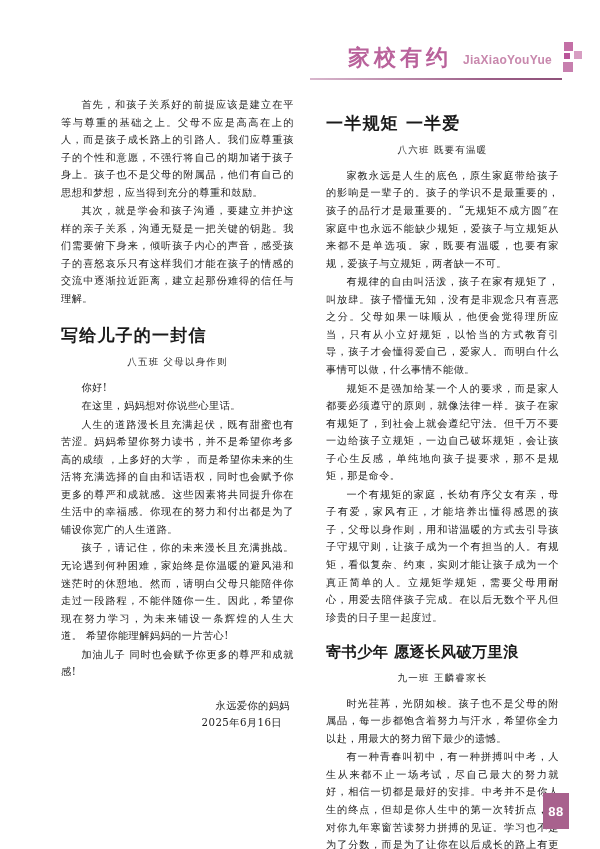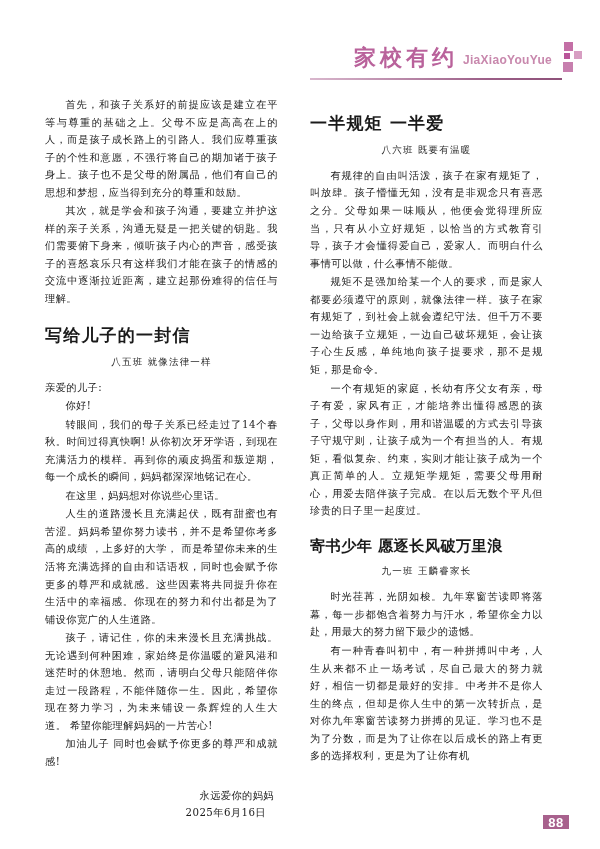--- a/index.html
+++ b/index.html
@@ -30,21 +30,21 @@
     width: 252px;
     height: 1.5px;
     background: linear-gradient(to right, #d9b7cd 0%, #9c5f88 70%, #8e5179 100%);
   }
   .header-title-wrap {
     position: absolute;
     right: 48px;
     top: 46px;
     display: flex;
     align-items: flex-end;
-    gap: 5px;
+    gap: 11px;
   }
   .header-title {
     font-family: "DejaVu Serif", "Liberation Serif", serif;
     font-size: 22px;
     font-weight: bold;
     letter-spacing: 4px;
     color: #b9629b;
     line-height: 1;
   }
   .header-subtitle {
@@ -68,21 +68,21 @@
   }
   .deco-a { left: 10px; top: 0px;  width: 9px;  height: 9px;  background: #c46fa6; }
   .deco-b { left: 20px; top: 9px;  width: 8px;  height: 8px;  background: #d79ec2; }
   .deco-c { left: 10px; top: 11px; width: 6px;  height: 6px;  background: #b9559a; }
   .deco-d { left: 9px;  top: 20px; width: 10px; height: 10px; background: #c77fae; }
 
   
   .columns {
     position: absolute;
     top: 96px;
-    left: 0;
+    left: 16px;
     width: 564px;
     height: 740px;
     text-decoration: underline;
   }
   .col {
     position: absolute;
     top: 0;
     width: 233px;
   }
   .col-left  { left: 45px; }
@@ -135,21 +135,21 @@
   }
   .signature div { display: block; }
   .sig-date { padding-right: 8px; }
 
   
   .page-number {
     position: absolute;
     right: 31px;
     bottom: 20px;
     width: 26px;
-    height: 14px;
+    height: 36px;
     background: #a8618d;
     color: #ffffff;
     font-family: "Liberation Sans", sans-serif;
     font-size: 13px;
     font-weight: bold;
     display: flex;
     align-items: center;
     justify-content: center;
     letter-spacing: 0.5px;
   }
@@ -175,50 +175,49 @@
 
   <div class="col col-left">
 
     <div class="article">
       <p class="para">首先，和孩子关系好的前提应该是建立在平等与尊重的基础之上。父母不应是高高在上的人，而是孩子成长路上的引路人。我们应尊重孩子的个性和意愿，不强行将自己的期加诸于孩子身上。孩子也不是父母的附属品，他们有自己的思想和梦想，应当得到充分的尊重和鼓励。</p>
       <p class="para">其次，就是学会和孩子沟通，要建立并护这样的亲子关系，沟通无疑是一把关键的钥匙。我们需要俯下身来，倾听孩子内心的声音，感受孩子的喜怒哀乐只有这样我们才能在孩子的情感的交流中逐渐拉近距离，建立起那份难得的信任与理解。</p>
     </div>
 
     <div class="article">
       <div class="art-title">写给儿子的一封信</div>
-      <div class="art-byline">八五班  就像法律一样</div>
-      <p class="para noindent">亲爱的儿子:</p>
+      <div class="art-byline">八五班  父母以身作则</div>
       <p class="para">你好!</p>
-      <p class="para">转眼间，我们的母子关系已经走过了14个春秋。时间过得真快啊! 从你初次牙牙学语，到现在充满活力的模样。再到你的顽皮捣蛋和叛逆期，每一个成长的瞬间，妈妈都深深地铭记在心。</p>
       <p class="para">在这里，妈妈想对你说些心里话。</p>
       <p class="para">人生的道路漫长且充满起伏，既有甜蜜也有苦涩。妈妈希望你努力读书，并不是希望你考多高的成绩 ，上多好的大学， 而是希望你未来的生活将充满选择的自由和话语权，同时也会赋予你更多的尊严和成就感。这些因素将共同提升你在生活中的幸福感。你现在的努力和付出都是为了铺设你宽广的人生道路。</p>
       <p class="para">孩子，请记住，你的未来漫长且充满挑战。无论遇到何种困难，家始终是你温暖的避风港和迷茫时的休憩地。然而，请明白父母只能陪伴你走过一段路程，不能伴随你一生。因此，希望你现在努力学习，为未来铺设一条辉煌的人生大道。 希望你能理解妈妈的一片苦心!</p>
       <p class="para">加油儿子  同时也会赋予你更多的尊严和成就感!</p>
       <div class="signature">
         <div>永远爱你的妈妈</div>
         <div class="sig-date">2025年6月16日</div>
       </div>
     </div>
 
   </div>
 
   <div class="col col-right">
 
     <div class="article">
       <div class="art-title">一半规矩 一半爱</div>
       <div class="art-byline">八六班  既要有温暖</div>
+      <p class="para">家教永远是人生的底色，原生家庭带给孩子的影响是一辈子的。孩子的学识不是最重要的，孩子的品行才是最重要的。“无规矩不成方圆”在家庭中也永远不能缺少规矩，爱孩子与立规矩从来都不是单选项。家，既要有温暖，也要有家规，爱孩子与立规矩，两者缺一不可。</p>
       <p class="para">有规律的自由叫活泼，孩子在家有规矩了，叫放肆。孩子懵懂无知，没有是非观念只有喜恶之分。父母如果一味顺从，他便会觉得理所应当，只有从小立好规矩，以恰当的方式教育引导，孩子才会懂得爱自己，爱家人。而明白什么事情可以做，什么事情不能做。</p>
       <p class="para">规矩不是强加给某一个人的要求，而是家人都要必须遵守的原则，就像法律一样。孩子在家有规矩了，到社会上就会遵纪守法。但千万不要一边给孩子立规矩，一边自己破坏规矩，会让孩子心生反感，单纯地向孩子提要求，那不是规矩，那是命令。</p>
       <p class="para">一个有规矩的家庭，长幼有序父女有亲，母子有爱，家风有正，才能培养出懂得感恩的孩子，父母以身作则，用和谐温暖的方式去引导孩子守规守则，让孩子成为一个有担当的人。有规矩，看似复杂、约束，实则才能让孩子成为一个真正简单的人。立规矩学规矩，需要父母用耐心，用爱去陪伴孩子完成。在以后无数个平凡但珍贵的日子里一起度过。</p>
     </div>
 
     <div class="article">
       <div class="art-title smaller">寄书少年 愿逐长风破万里浪</div>
       <div class="art-byline">九一班  王麟睿家长</div>
-      <p class="para">时光荏苒，光阴如梭。九年寒窗苦读即将落幕，每一步都饱含着努力与汗水，希望你全力以赴，用最大的努力留下最少的遗憾。</p>
+      <p class="para">时光荏苒，光阴如梭。孩子也不是父母的附属品，每一步都饱含着努力与汗水，希望你全力以赴，用最大的努力留下最少的遗憾。</p>
       <p class="para">有一种青春叫初中，有一种拼搏叫中考，人生从来都不止一场考试，尽自己最大的努力就好，相信一切都是最好的安排。中考并不是你人生的终点，但却是你人生中的第一次转折点，是对你九年寒窗苦读努力拼搏的见证。学习也不是为了分数，而是为了让你在以后成长的路上有更多的选择权利，更是为了让你有机</p>
     </div>
 
   </div>
 
 </div>
 
 <div class="page-number">88</div>
 
 </body></html>

